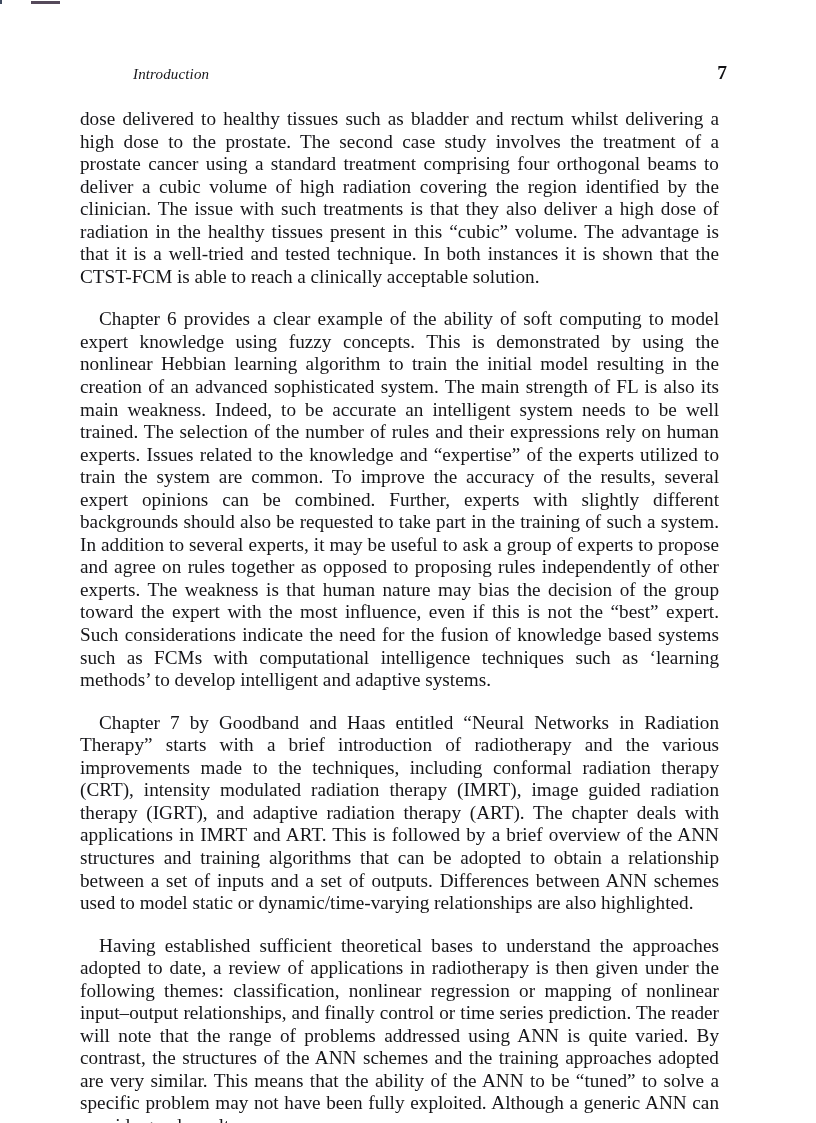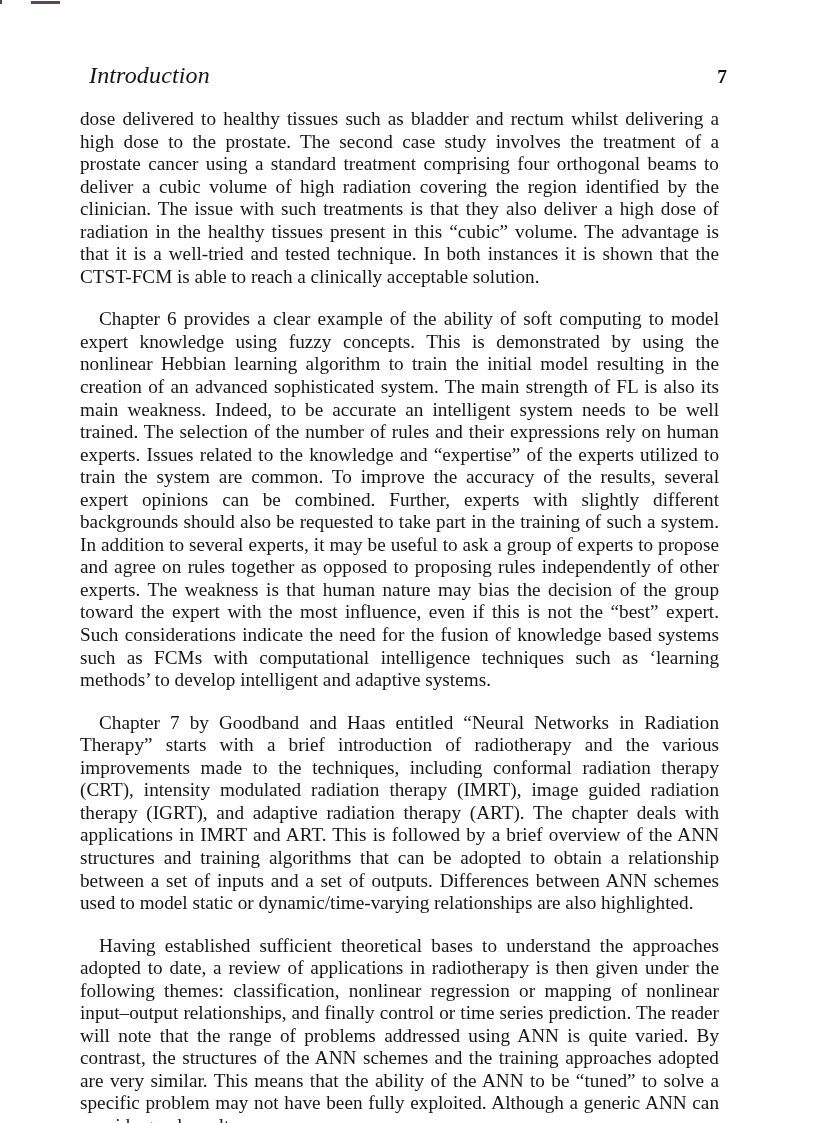--- a/index.html
+++ b/index.html
@@ -47,24 +47,25 @@
     left: 89px;
     top: 62px;
     width: 638px;
     height: 26px;
     display: flex;
     align-items: baseline;
     justify-content: space-between;
   }
   .running-head-title {
     font-style: italic;
-    font-size: 24px;
+    font-size: 15px;
     letter-spacing: 0.15px;
     color: #16161a;
     white-space: nowrap;
+    margin-left: 44px;
   }
   .running-head-folio {
     font-weight: 700;
     font-size: 19.5px;
     color: #111114;
     white-space: nowrap;
   }
 
   
   .textblock {

